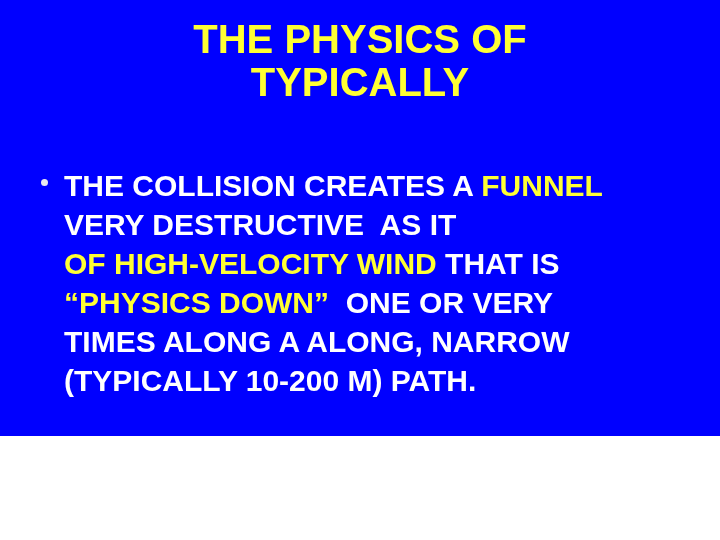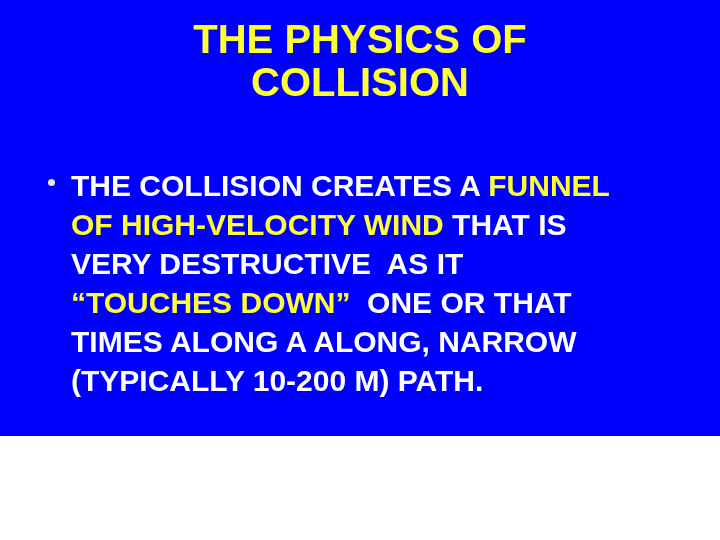--- a/index.html
+++ b/index.html
@@ -29,21 +29,21 @@
   .title-line {
     color: #ffff33;
     font-size: 40px;
     font-weight: bold;
     line-height: 43px;
     letter-spacing: 0px;
     white-space: pre;
   }
   #body-block {
     position: absolute;
-    left: 43px;
+    left: 36px;
     top: 166px;
     width: 640px;
   }
   #bullet-row {
     position: relative;
     padding-left: 28px;
   }
   #bullet-dot {
     position: absolute;
     left: 5px;
@@ -64,34 +64,34 @@
     color: #ffff33;
   }
 </style>
 </head>
 <body>
 
 <div id="slide">
 
   <div id="title-block">
     <div class="title-line">THE PHYSICS OF</div>
-    <div class="title-line">COLLISION</div>
+    <div class="title-line">TYPICALLY</div>
   </div>
 
   <div id="body-block">
     <div id="bullet-row">
       <span id="bullet-dot"></span>
 
       <div class="body-line"><span>THE COLLISION CREATES A </span><span class="hl">FUNNEL</span></div>
 
+      <div class="body-line">VERY DESTRUCTIVE  AS IT</div>
+
       <div class="body-line"><span class="hl">OF HIGH-VELOCITY WIND</span><span> THAT IS</span></div>
 
-      <div class="body-line">VERY DESTRUCTIVE  AS IT</div>
-
-      <div class="body-line"><span class="hl">“TOUCHES DOWN”</span><span>  ONE OR THAT</span></div>
+      <div class="body-line"><span class="hl">“PHYSICS DOWN”</span><span>  ONE OR VERY</span></div>
 
       <div class="body-line">TIMES ALONG A ALONG, NARROW</div>
 
       <div class="body-line">(TYPICALLY 10-200 M) PATH.</div>
     </div>
   </div>
 
 </div>
 
 </body></html>

